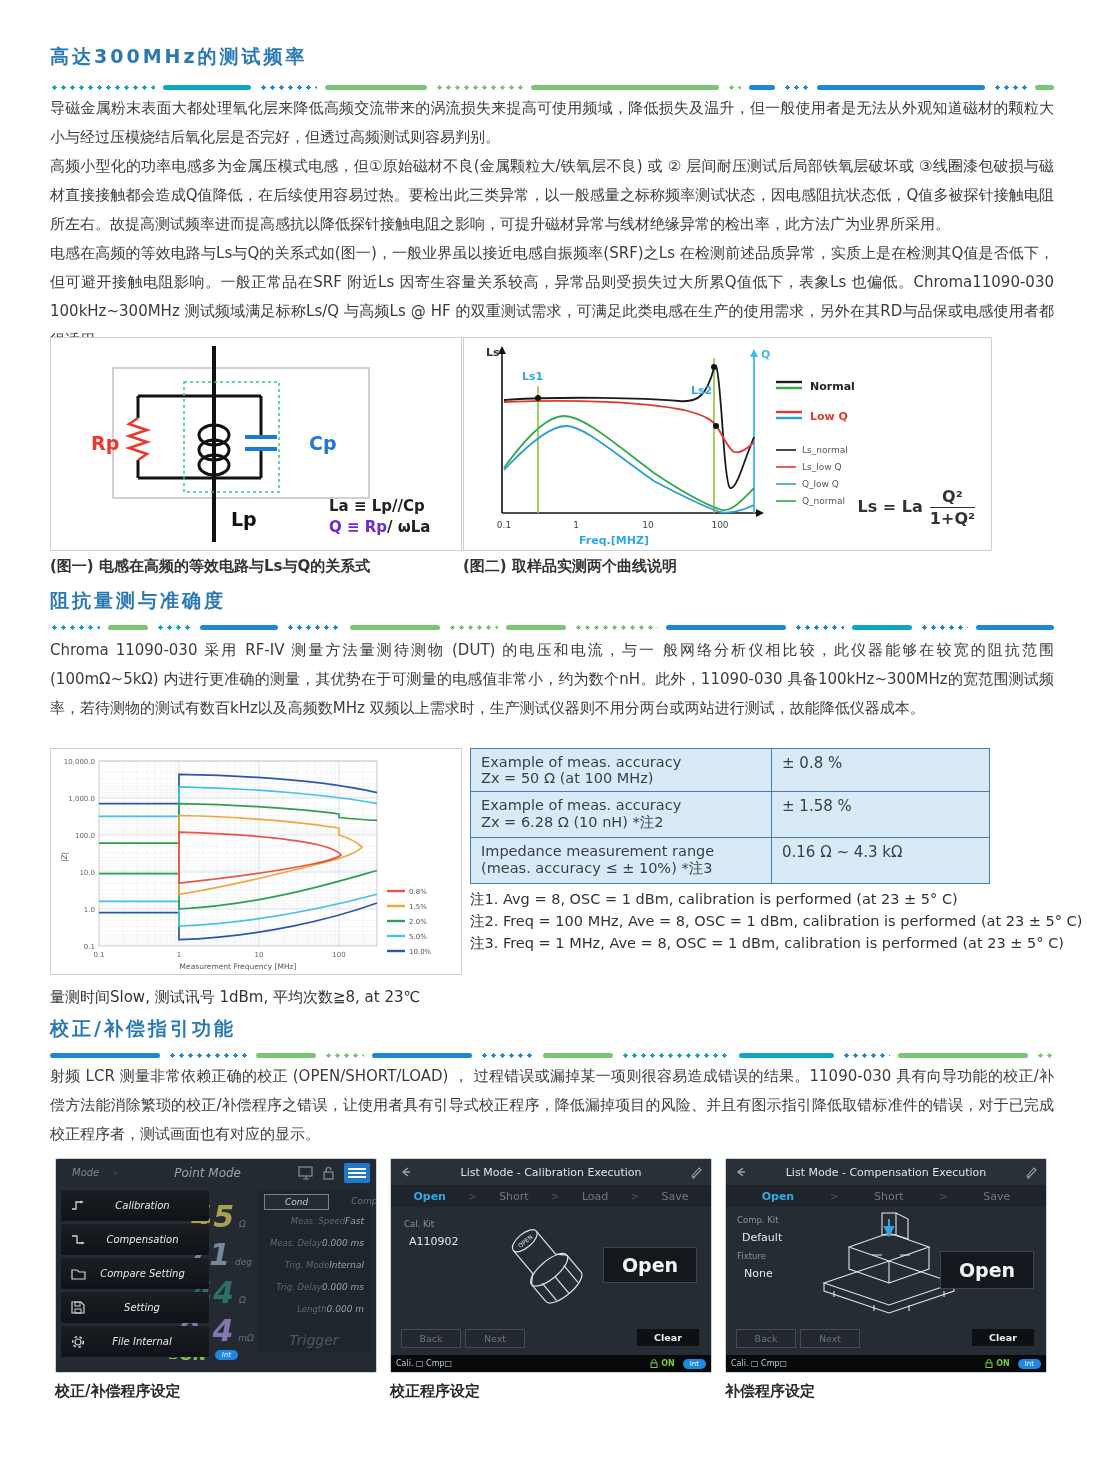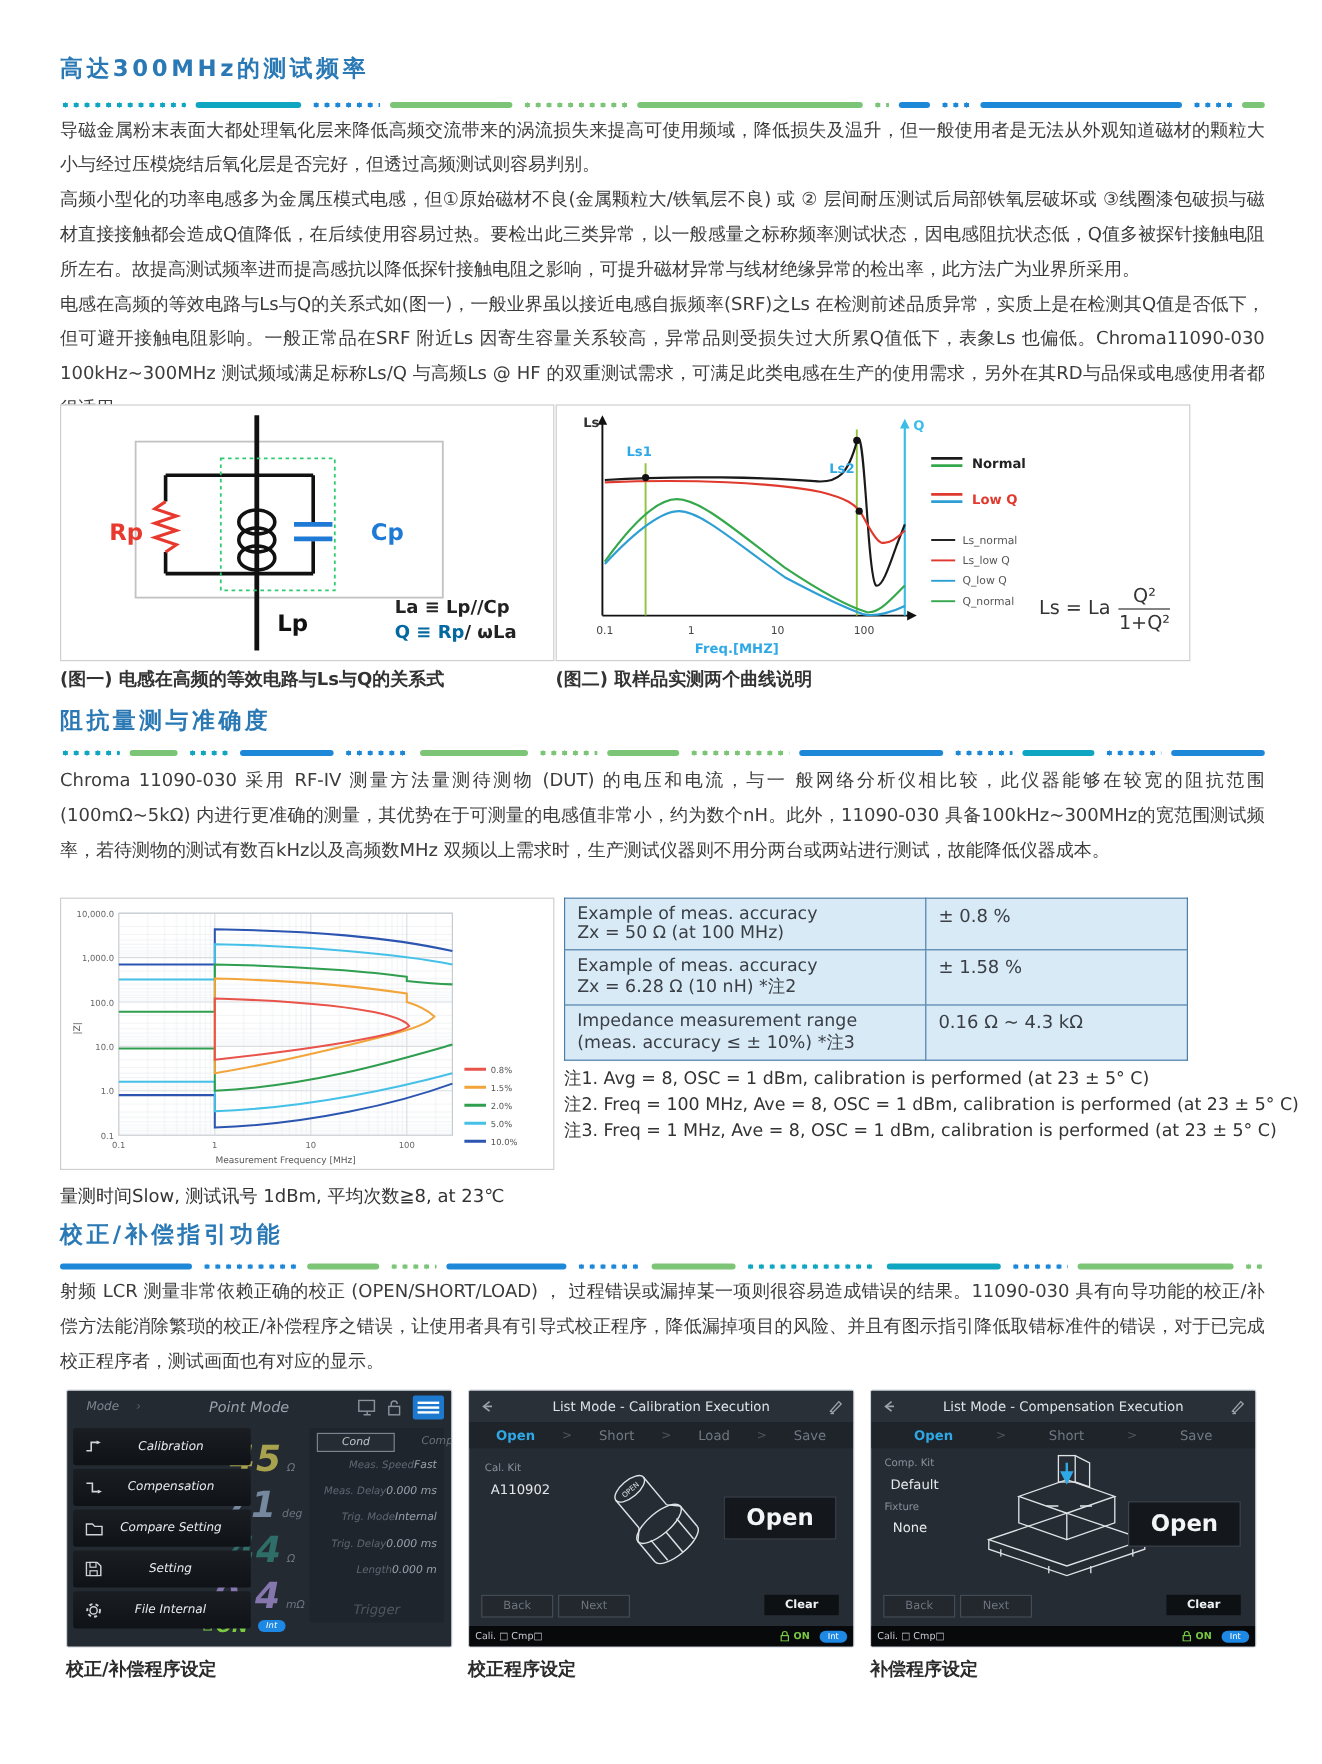--- a/index.html
+++ b/index.html
@@ -112,21 +112,21 @@
         <ellipse cx="163" cy="112" rx="15" ry="10"></ellipse>
         <ellipse cx="163" cy="127" rx="15" ry="10"></ellipse>
       </g>
       <rect x="133" y="44" width="95" height="110" fill="none" stroke="#2ecc71" stroke-width="1.5" stroke-dasharray="3,3"></rect>
       <text x="40" y="112" font-size="19" font-weight="bold" fill="#e8392e">Rp</text>
       <text x="258" y="112" font-size="19" font-weight="bold" fill="#1e7ad4">Cp</text>
       <text x="180" y="188" font-size="19" font-weight="bold" fill="#111">Lp</text>
     </svg>
     <div class="abs" style="left:278px;top:158px;font-size:15px;font-weight:600;color:#222;line-height:21px;">
       <div>La ≡ Lp//Cp</div>
-      <div><span style="color:#0369a1;">Q ≡ Rp</span><span>/ ωLa</span></div>
+      <div><span style="color:#6d28d9;">Q ≡ Rp</span><span>/ ωLa</span></div>
     </div>
   </div>
   <div class="abs figcap" style="left:50px;top:557px;">(图一) 电感在高频的等效电路与Ls与Q的关系式</div>
 
   <div class="abs figbox" style="left:463px;top:337px;width:527px;height:212px;">
     <svg width="527" height="212" viewBox="0 0 527 212">
 
       <line x1="38" y1="175" x2="38" y2="12" stroke="#111" stroke-width="1.6"></line>
       <polygon points="38,8 34,16 42,16" fill="#111"></polygon>
       <line x1="38" y1="175" x2="296" y2="175" stroke="#111" stroke-width="1.6"></line>
@@ -164,21 +164,21 @@
 
       <line x1="312" y1="112" x2="332" y2="112" stroke="#1a1a1a" stroke-width="1.6"></line>
       <text x="338" y="115" font-size="9" fill="#555">Ls_normal</text>
       <line x1="312" y1="129" x2="332" y2="129" stroke="#e03a2f" stroke-width="1.6"></line>
       <text x="338" y="132" font-size="9" fill="#555">Ls_low Q</text>
       <line x1="312" y1="146" x2="332" y2="146" stroke="#2e9fd4" stroke-width="1.6"></line>
       <text x="338" y="149" font-size="9" fill="#555">Q_low Q</text>
       <line x1="312" y1="163" x2="332" y2="163" stroke="#35a84c" stroke-width="1.6"></line>
       <text x="338" y="166" font-size="9" fill="#555">Q_normal</text>
     </svg>
-    <div class="abs" style="right:16px;bottom:22px;font-size:16px;font-weight:400;color:#333;">
+    <div class="abs" style="right:16px;bottom:22px;font-size:16px;font-weight:700;color:#333;">
       <span>Ls = La</span><span class="frac"><span class="num" style="display:block;">Q²</span><span class="den" style="display:block;">1+Q²</span></span>
     </div>
   </div>
   <div class="abs figcap" style="left:463px;top:557px;">(图二) 取样品实测两个曲线说明</div>
 
   <div class="abs h-sec" style="left:50px;top:588px;">阻抗量测与准确度</div>
   <div class="abs divider" style="left:50px;top:624px;width:1004px;">
     <span class="seg dots c-teal" style="width:50px;"></span>
       <span class="seg bar c-green" style="width:40px;"></span>
     <span class="seg dots c-teal" style="width:36px;"></span>
@@ -408,21 +408,21 @@
           <span class="val">Internal</span>
         </div>
       <div class="fieldrow">
           <span>Trig. Delay</span>
           <span class="val">0.000 ms</span>
         </div>
       <div class="fieldrow">
           <span>Length</span>
           <span class="val">0.000 m</span>
         </div>
-      <div style="position:absolute;bottom:4px;left:0;right:0;text-align:center;font-size:11px;color:#4f575f;">Trigger</div>
+      <div style="position:absolute;bottom:4px;left:0;right:0;text-align:center;font-size:14px;color:#4f575f;">Trigger</div>
     </div>
 
     <div class="menu">
       <div class="menu-item">
         <svg width="15" height="13">
             <path d="M1,10 H5 V3 H11" fill="none" stroke="#cfd4d9" stroke-width="1.3"></path>
             <polygon points="13,3 9.5,1.4 9.5,4.6" fill="#cfd4d9"></polygon>
           </svg>
         <span class="lbl">Calibration</span>
       </div>

